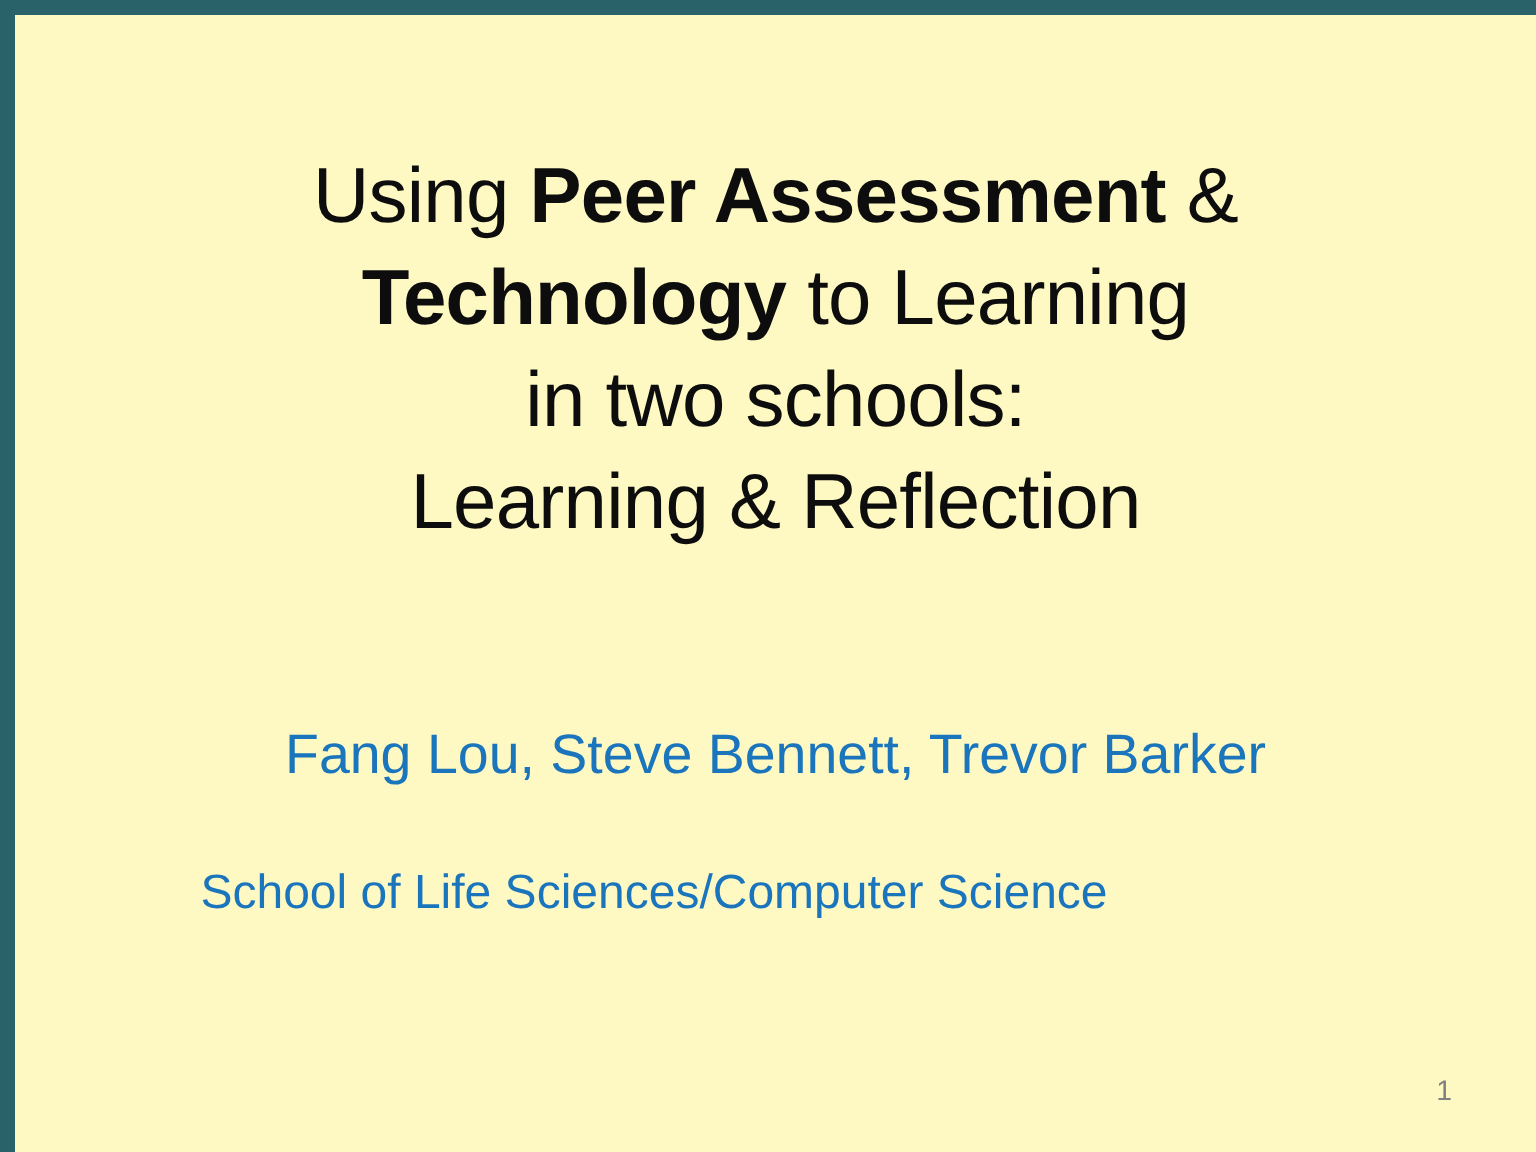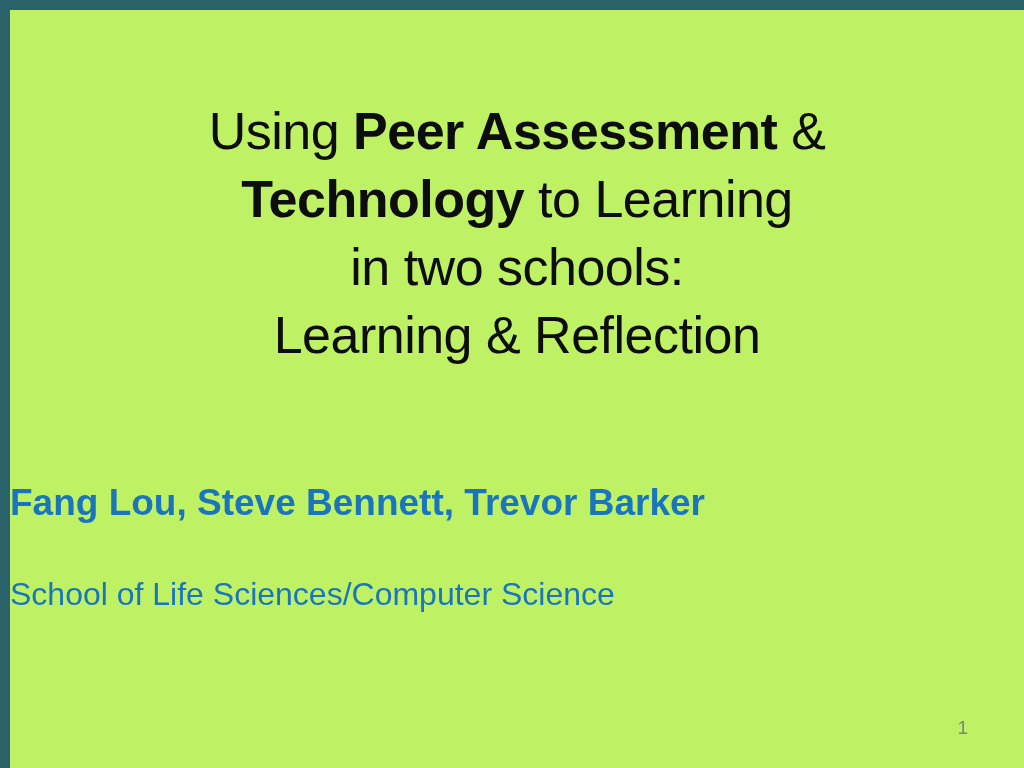--- a/index.html
+++ b/index.html
@@ -8,21 +8,21 @@
     width: 1024px;
     height: 768px;
     background: #ffffff;
     overflow: hidden;
     font-family: "Liberation Sans", "DejaVu Sans", sans-serif;
   }
   .slide {
     position: relative;
     width: 1024px;
     height: 768px;
-    background: #bef264;
+    background: #fef9c3;
   }
   .edge-top {
     position: absolute;
     top: 0; left: 0;
     width: 1024px; height: 10px;
     background: #2a626a;
   }
   .edge-left {
     position: absolute;
     top: 0; left: 0;
@@ -41,31 +41,31 @@
     letter-spacing: -0.5px;
   }
   .title-block .b {
     font-weight: bold;
   }
   .authors-line {
     position: absolute;
     top: 478px;
     left: 10px;
     width: 1014px;
-    text-align: left;
+    text-align: center;
     font-size: 37px;
     line-height: 50px;
     color: #1b75bc;
-    font-weight: bold;
   }
   .affiliation-block {
     position: absolute;
     top: 572px;
-    left: 10px;
+    left: 26px;
     width: 820px;
+    text-align: center;
     font-size: 32px;
     line-height: 44px;
     color: #1b75bc;
   }
   .page-number {
     position: absolute;
     top: 717px;
     right: 56px;
     font-size: 19px;
     line-height: 22px;

